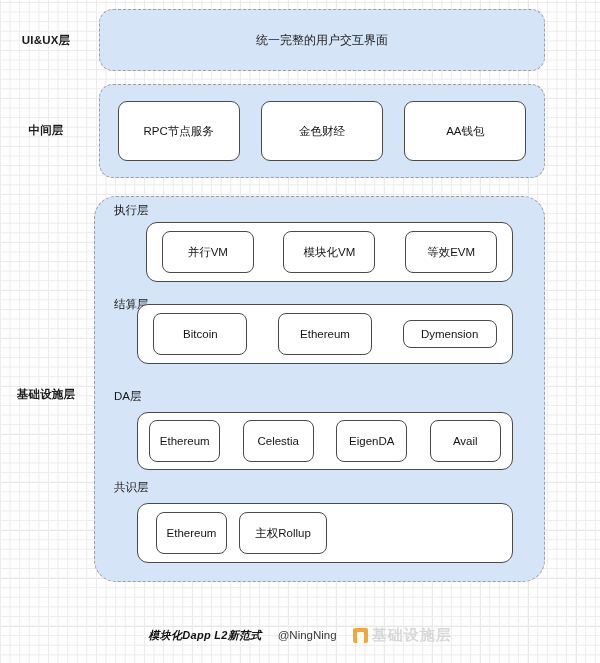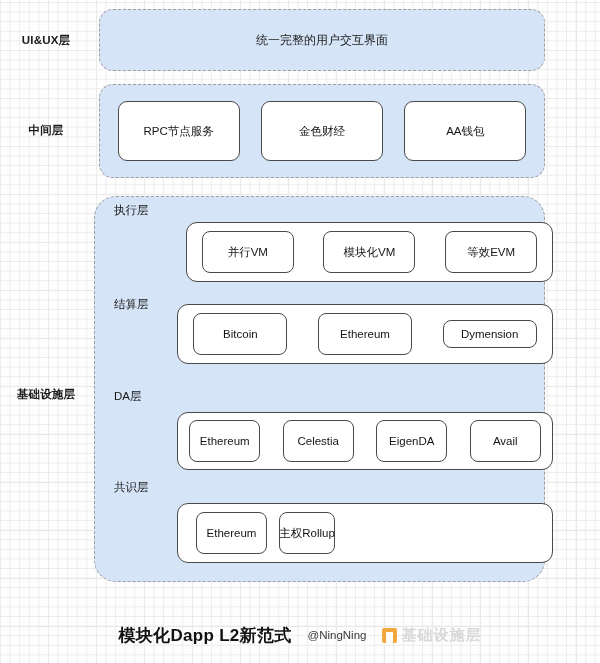--- a/index.html
+++ b/index.html
@@ -102,21 +102,20 @@
     white-space: nowrap;
   }
   .tray {
     position: absolute;
     background-color: #ffffff;
     border: 1.2px solid #4a4a4a;
     border-radius: 11px;
     box-sizing: border-box;
     display: flex;
     align-items: center;
-    margin-left: 40px;
   }
   .tray.spread {
     justify-content: space-around;
   }
   .tray.left {
     justify-content: flex-start;
     padding-left: 18px;
     gap: 12px;
   }
   .tray .chip {
@@ -129,24 +128,25 @@
     left: 0;
     right: 0;
     bottom: 0;
     height: 56px;
     display: flex;
     align-items: center;
     justify-content: center;
     gap: 16px;
   }
   #footer-title {
-    font-size: 17px;
+    font-size: 11px;
     font-weight: bold;
     color: #111111;
     letter-spacing: 0.3px;
+    font-style: italic;
   }
   #footer-handle {
     font-size: 11.5px;
     color: #3a3a3a;
   }
   #watermark {
     display: flex;
     align-items: center;
     gap: 4px;
     opacity: 0.9;
@@ -222,21 +222,21 @@
     <div class="chip" style="width:71px; height:42px;">Ethereum</div>
     <div class="chip" style="width:71px; height:42px;">Celestia</div>
     <div class="chip" style="width:71px; height:42px;">EigenDA</div>
     <div class="chip" style="width:71px; height:42px;">Avail</div>
   </div>
 
   <div class="sub-label" style="left:114px; top:480px;">共识层</div>
 
   <div class="tray left" style="left:137px; top:503px; width:376px; height:60px;">
     <div class="chip" style="width:71px; height:42px;">Ethereum</div>
-    <div class="chip" style="width:56px; height:42px;">主权Rollup</div>
+    <div class="chip" style="width:88px; height:42px;">主权Rollup</div>
   </div>
 
   <div id="footer">
     <div id="footer-title">模块化Dapp L2新范式</div>
     <div id="footer-handle">@NingNing</div>
     <div id="watermark">
       <div id="wm-mark"></div>
       <div id="wm-text">基础设施层</div>
     </div>
   </div>

